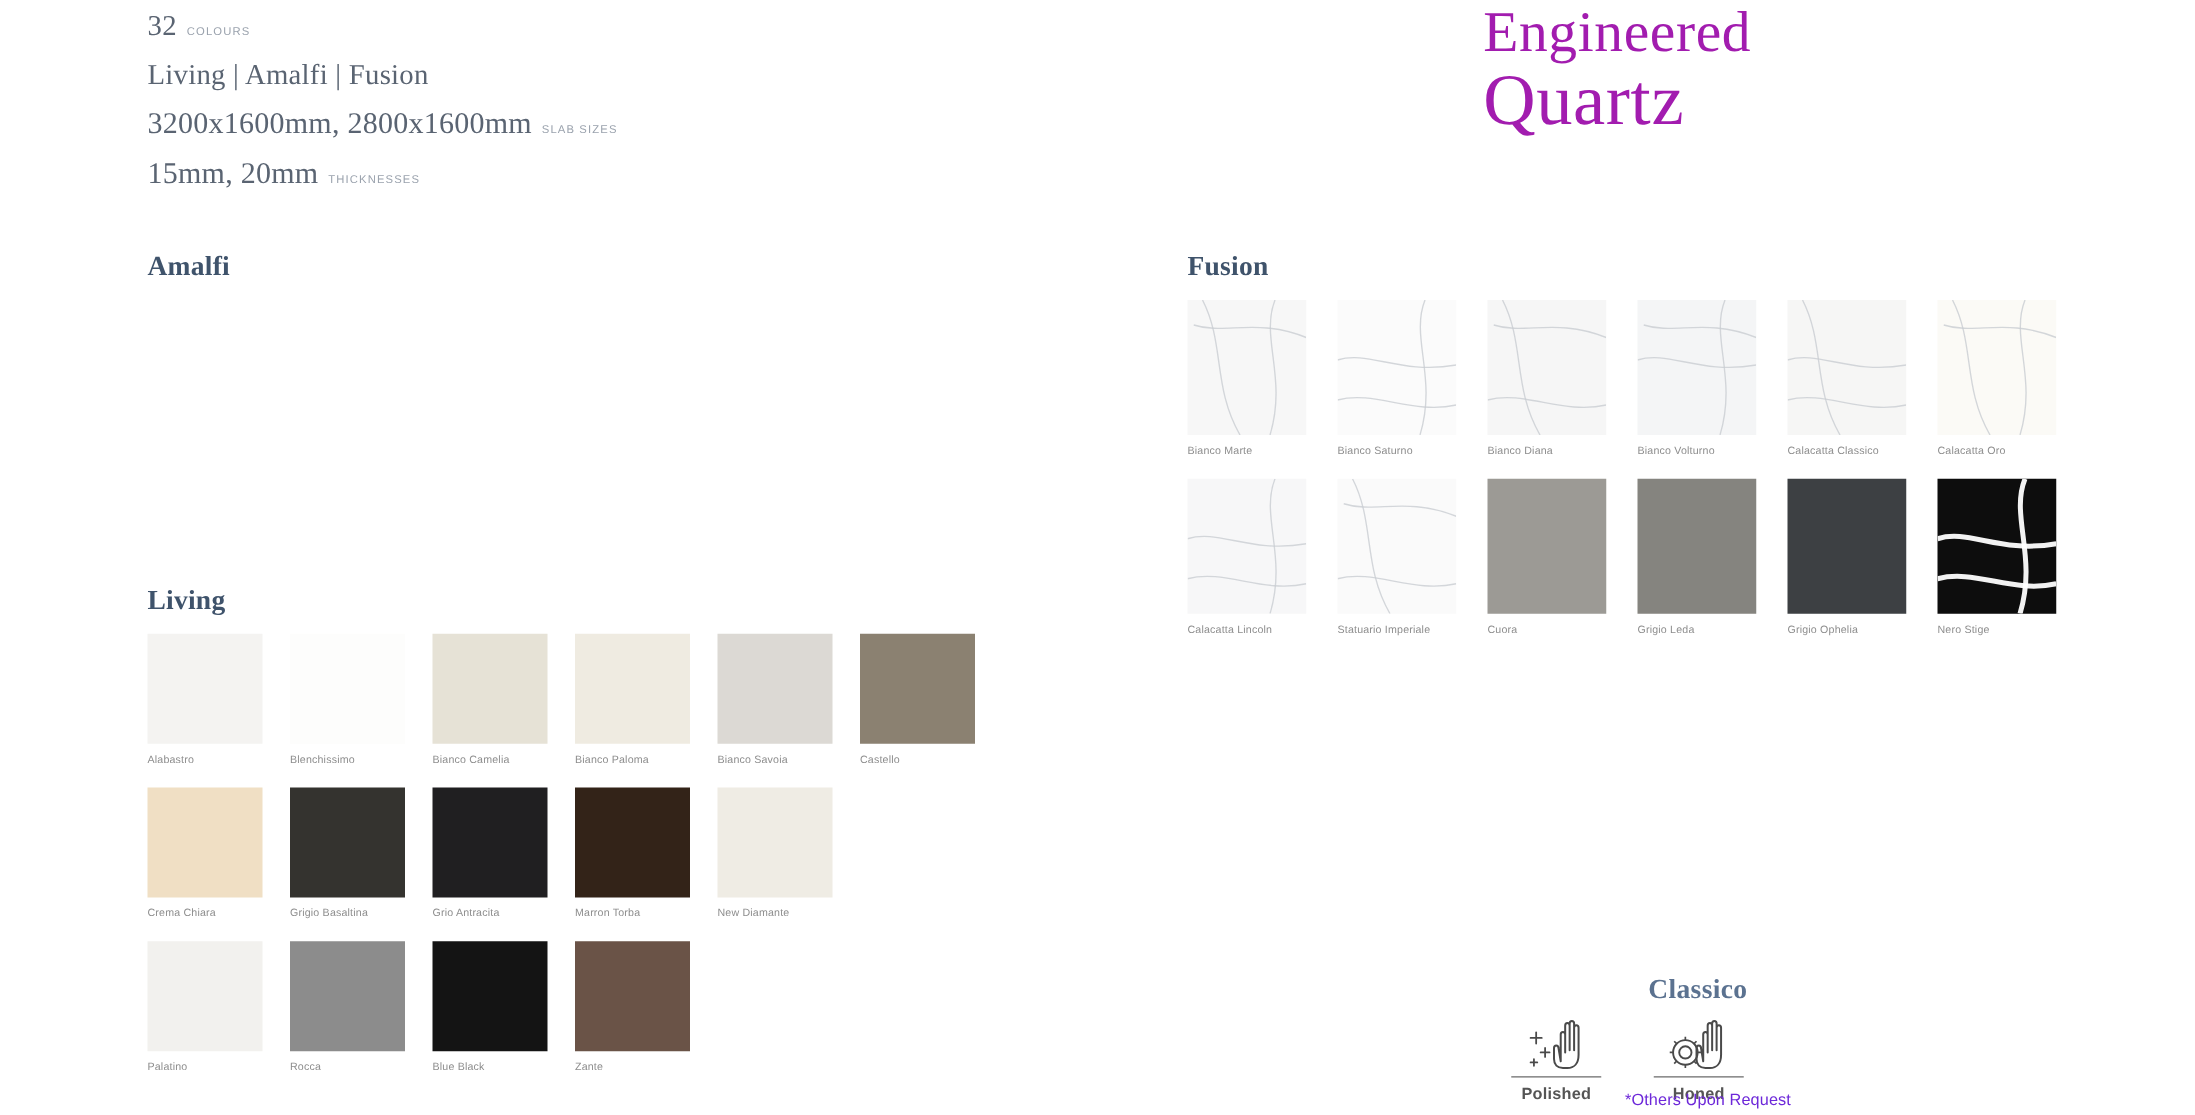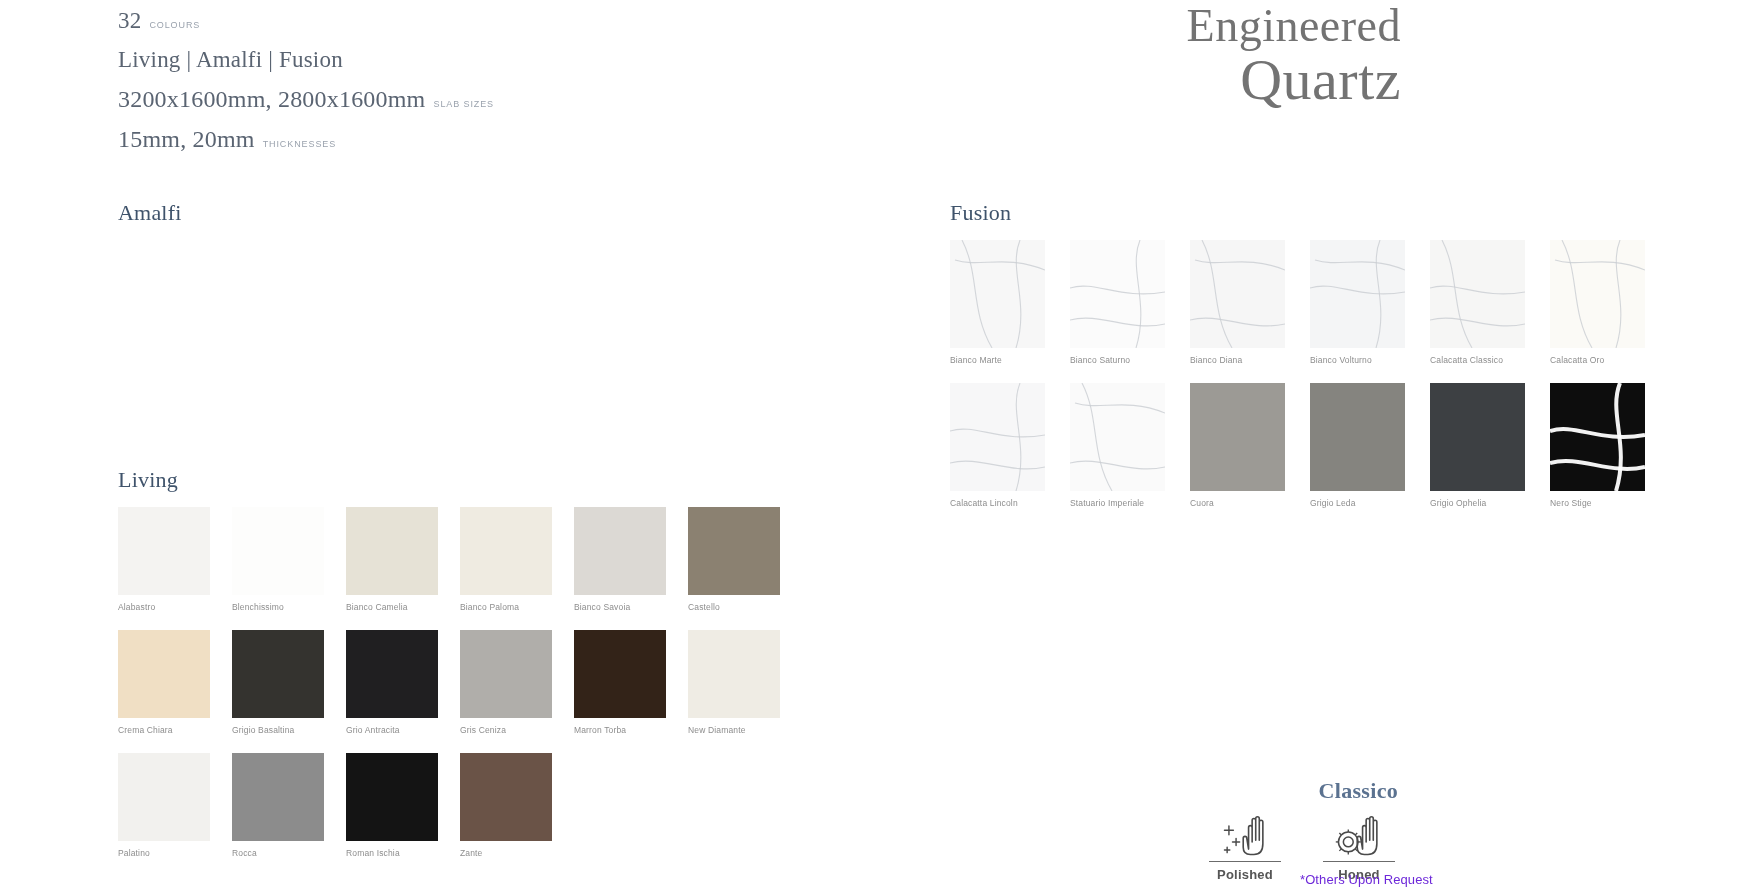--- a/index.html
+++ b/index.html
@@ -29,32 +29,31 @@
     letter-spacing: 0.9px;
     margin-left: 8px;
     text-transform: uppercase;
     white-space: nowrap;
   }
 
   .title-block {
     position: absolute;
     right: 355px;
     top: 2px;
-    text-align: right;
     font-family: "Liberation Serif", serif;
-    color: #737373;
+    color: #a21caf;
   }
   .title-line1 { font-size: 46px; line-height: 1.05; letter-spacing: 0.5px; }
   .title-line2 { font-size: 58px; line-height: 1.02; letter-spacing: 0.5px; }
 
   
   .collection-heading {
     font-family: "Liberation Serif", serif;
     font-size: 22px;
-    font-weight: normal;
+    font-weight: bold;
     color: #3f536b;
     letter-spacing: 0.2px;
     margin-bottom: 14px;
   }
   .swatch-grid { display: flex; flex-wrap: wrap; }
   .swatch-cell { width: 114px; margin-right: 0; }
   .swatch-box {
     width: 92px; height: 88px;
     position: relative;
     overflow: hidden;
@@ -196,44 +195,40 @@
           </div>
           <div class="swatch-cell">
             <div class="swatch-box" style="background: rgb(52, 51, 47);"></div>
             <div class="swatch-label">Grigio Basaltina</div>
           </div>
           <div class="swatch-cell">
             <div class="swatch-box" style="background: rgb(32, 31, 33);"></div>
             <div class="swatch-label">Grio Antracita</div>
           </div>
           <div class="swatch-cell">
-            <div class="swatch-box" style="background: rgb(176, 174, 170);"></div>
-            <div class="swatch-label">Gris Ceniza</div>
-          </div>
-          <div class="swatch-cell">
             <div class="swatch-box" style="background: rgb(51, 35, 24);"></div>
             <div class="swatch-label">Marron Torba</div>
           </div>
           <div class="swatch-cell">
             <div class="swatch-box" style="background: rgb(239, 236, 228);"></div>
             <div class="swatch-label">New Diamante</div>
           </div>
         </div>
         <div class="swatch-row">
           <div class="swatch-cell">
             <div class="swatch-box" style="background: rgb(242, 241, 238);"></div>
             <div class="swatch-label">Palatino</div>
           </div>
           <div class="swatch-cell">
             <div class="swatch-box" style="background: rgb(140, 140, 140);"></div>
             <div class="swatch-label">Rocca</div>
           </div>
           <div class="swatch-cell">
             <div class="swatch-box" style="background: rgb(20, 20, 20);"></div>
-            <div class="swatch-label">Roman Ischia</div>
+            <div class="swatch-label">Blue Black</div>
           </div>
           <div class="swatch-cell">
             <div class="swatch-box" style="background: rgb(106, 83, 71);"></div>
             <div class="swatch-label">Zante</div>
           </div>
         </div>
       </div>
   </div>
 
   <div id="fusion-section">

